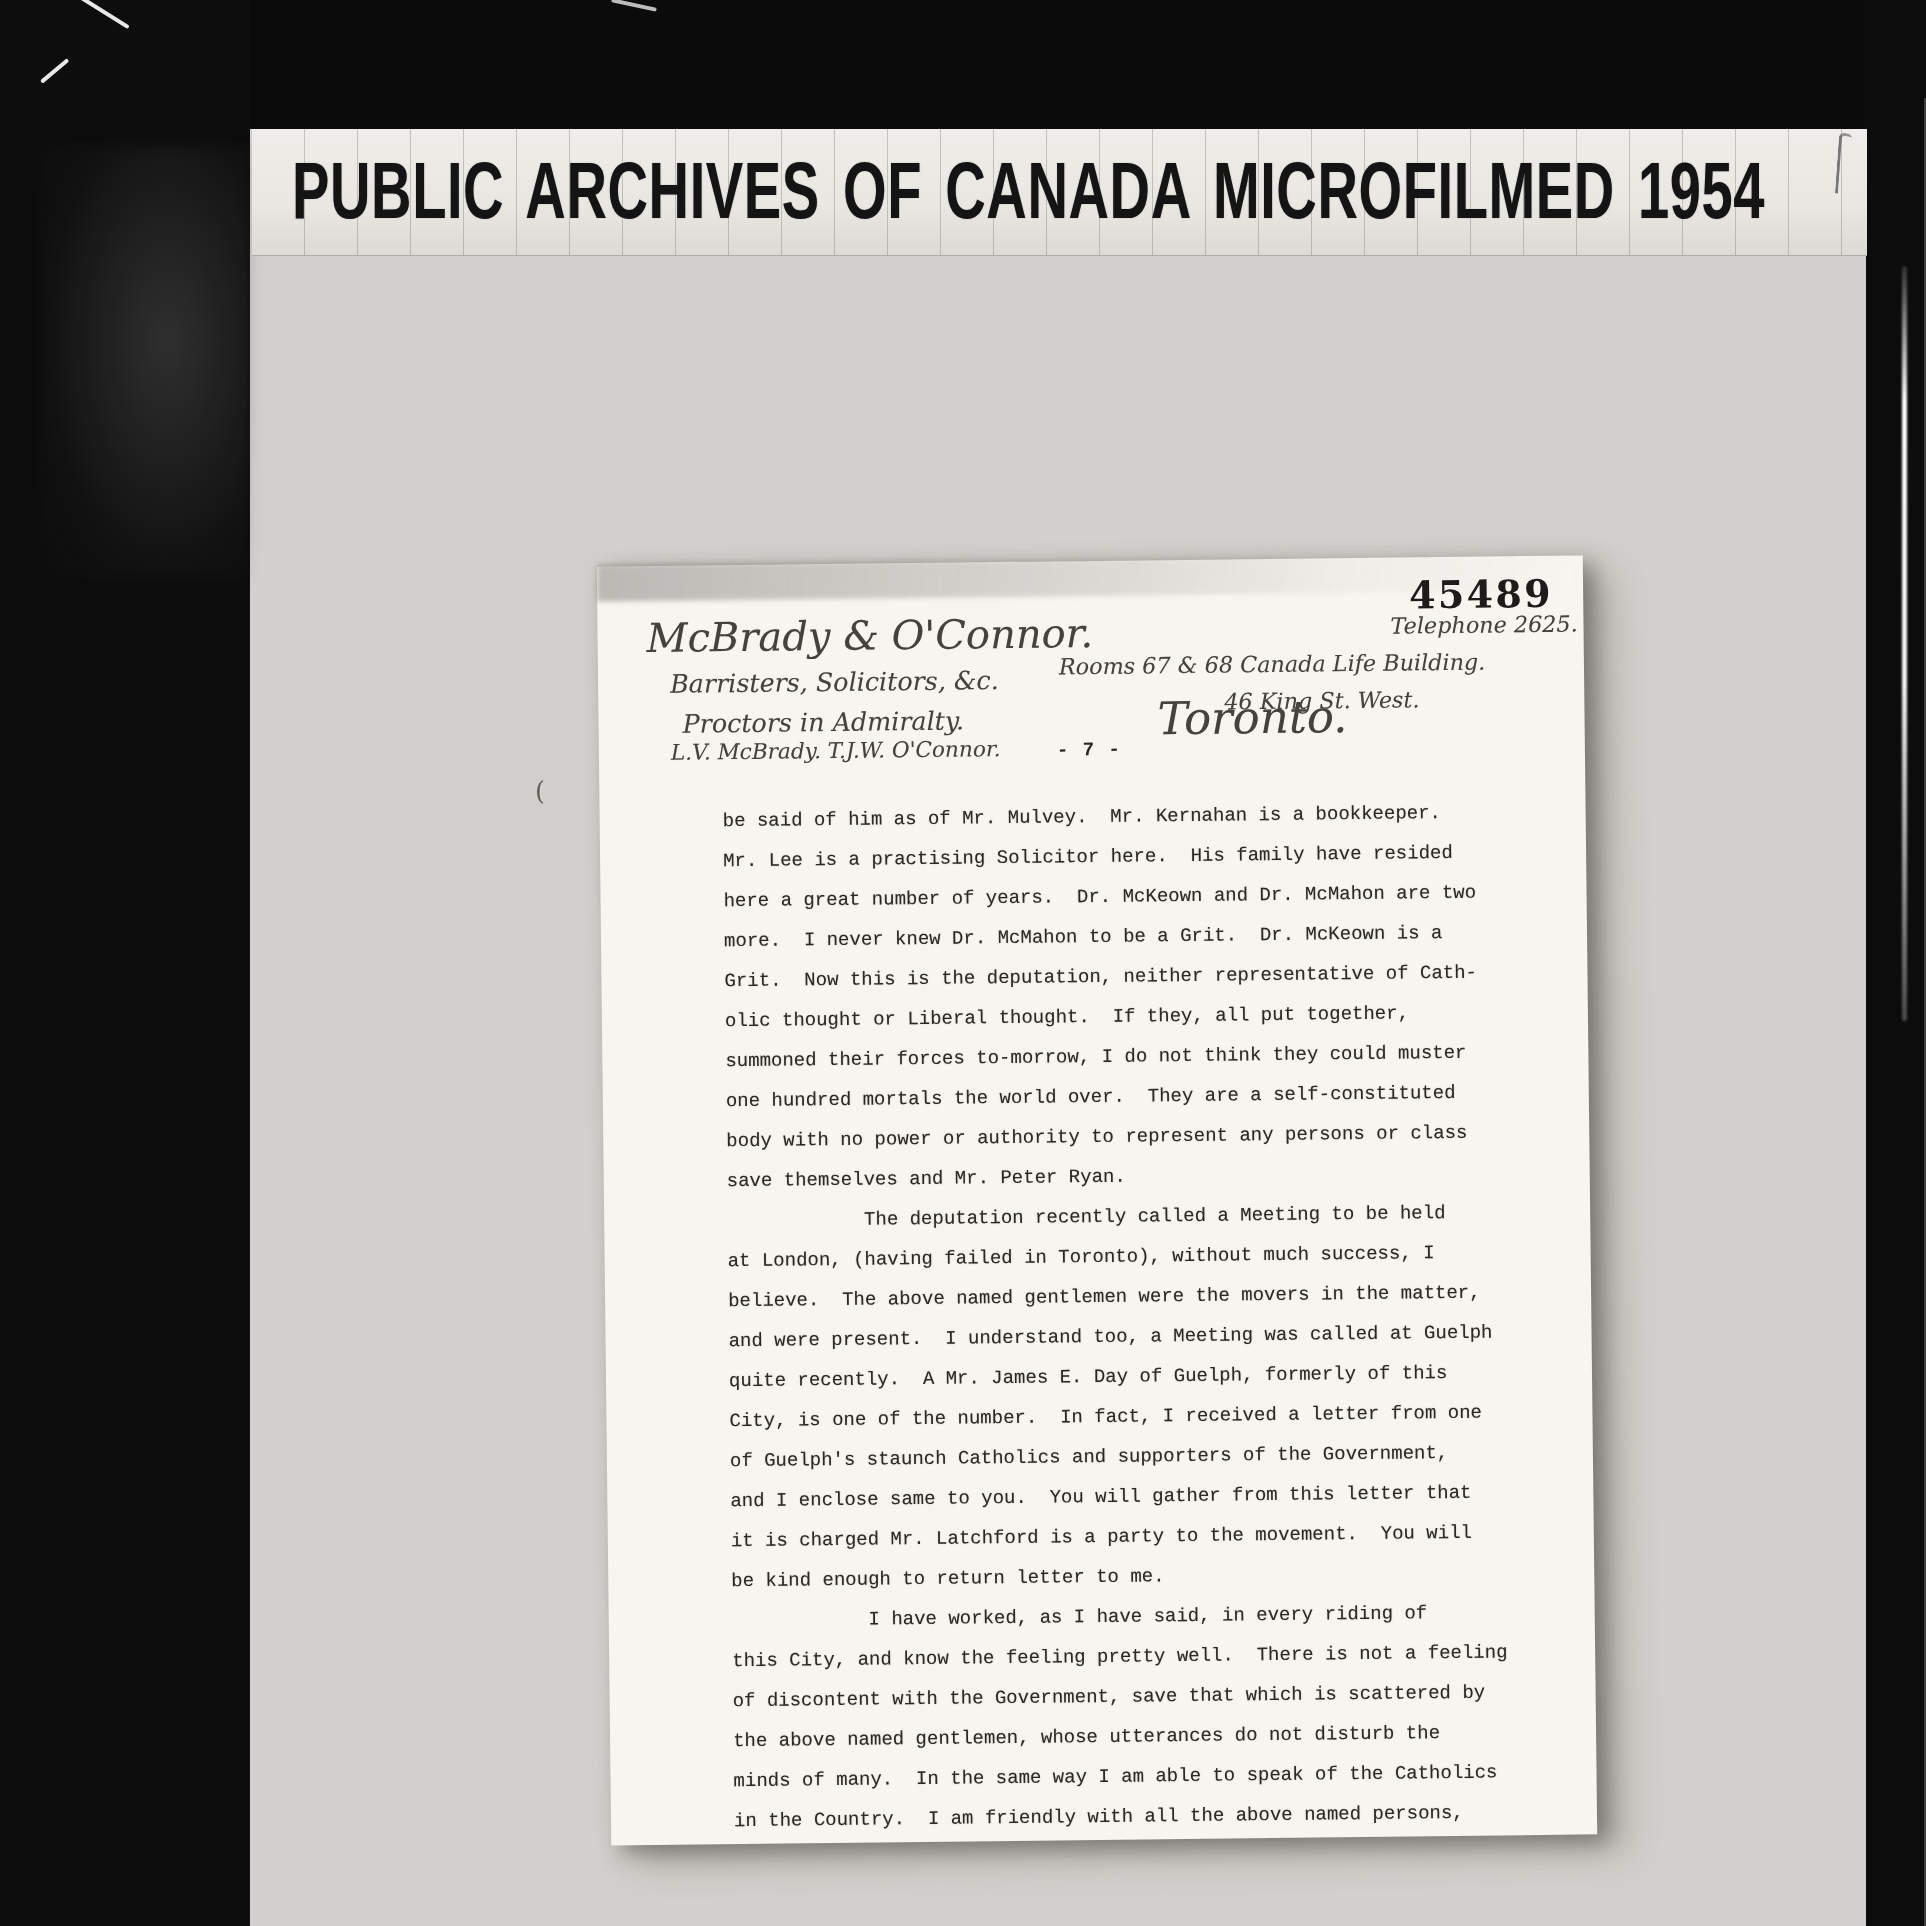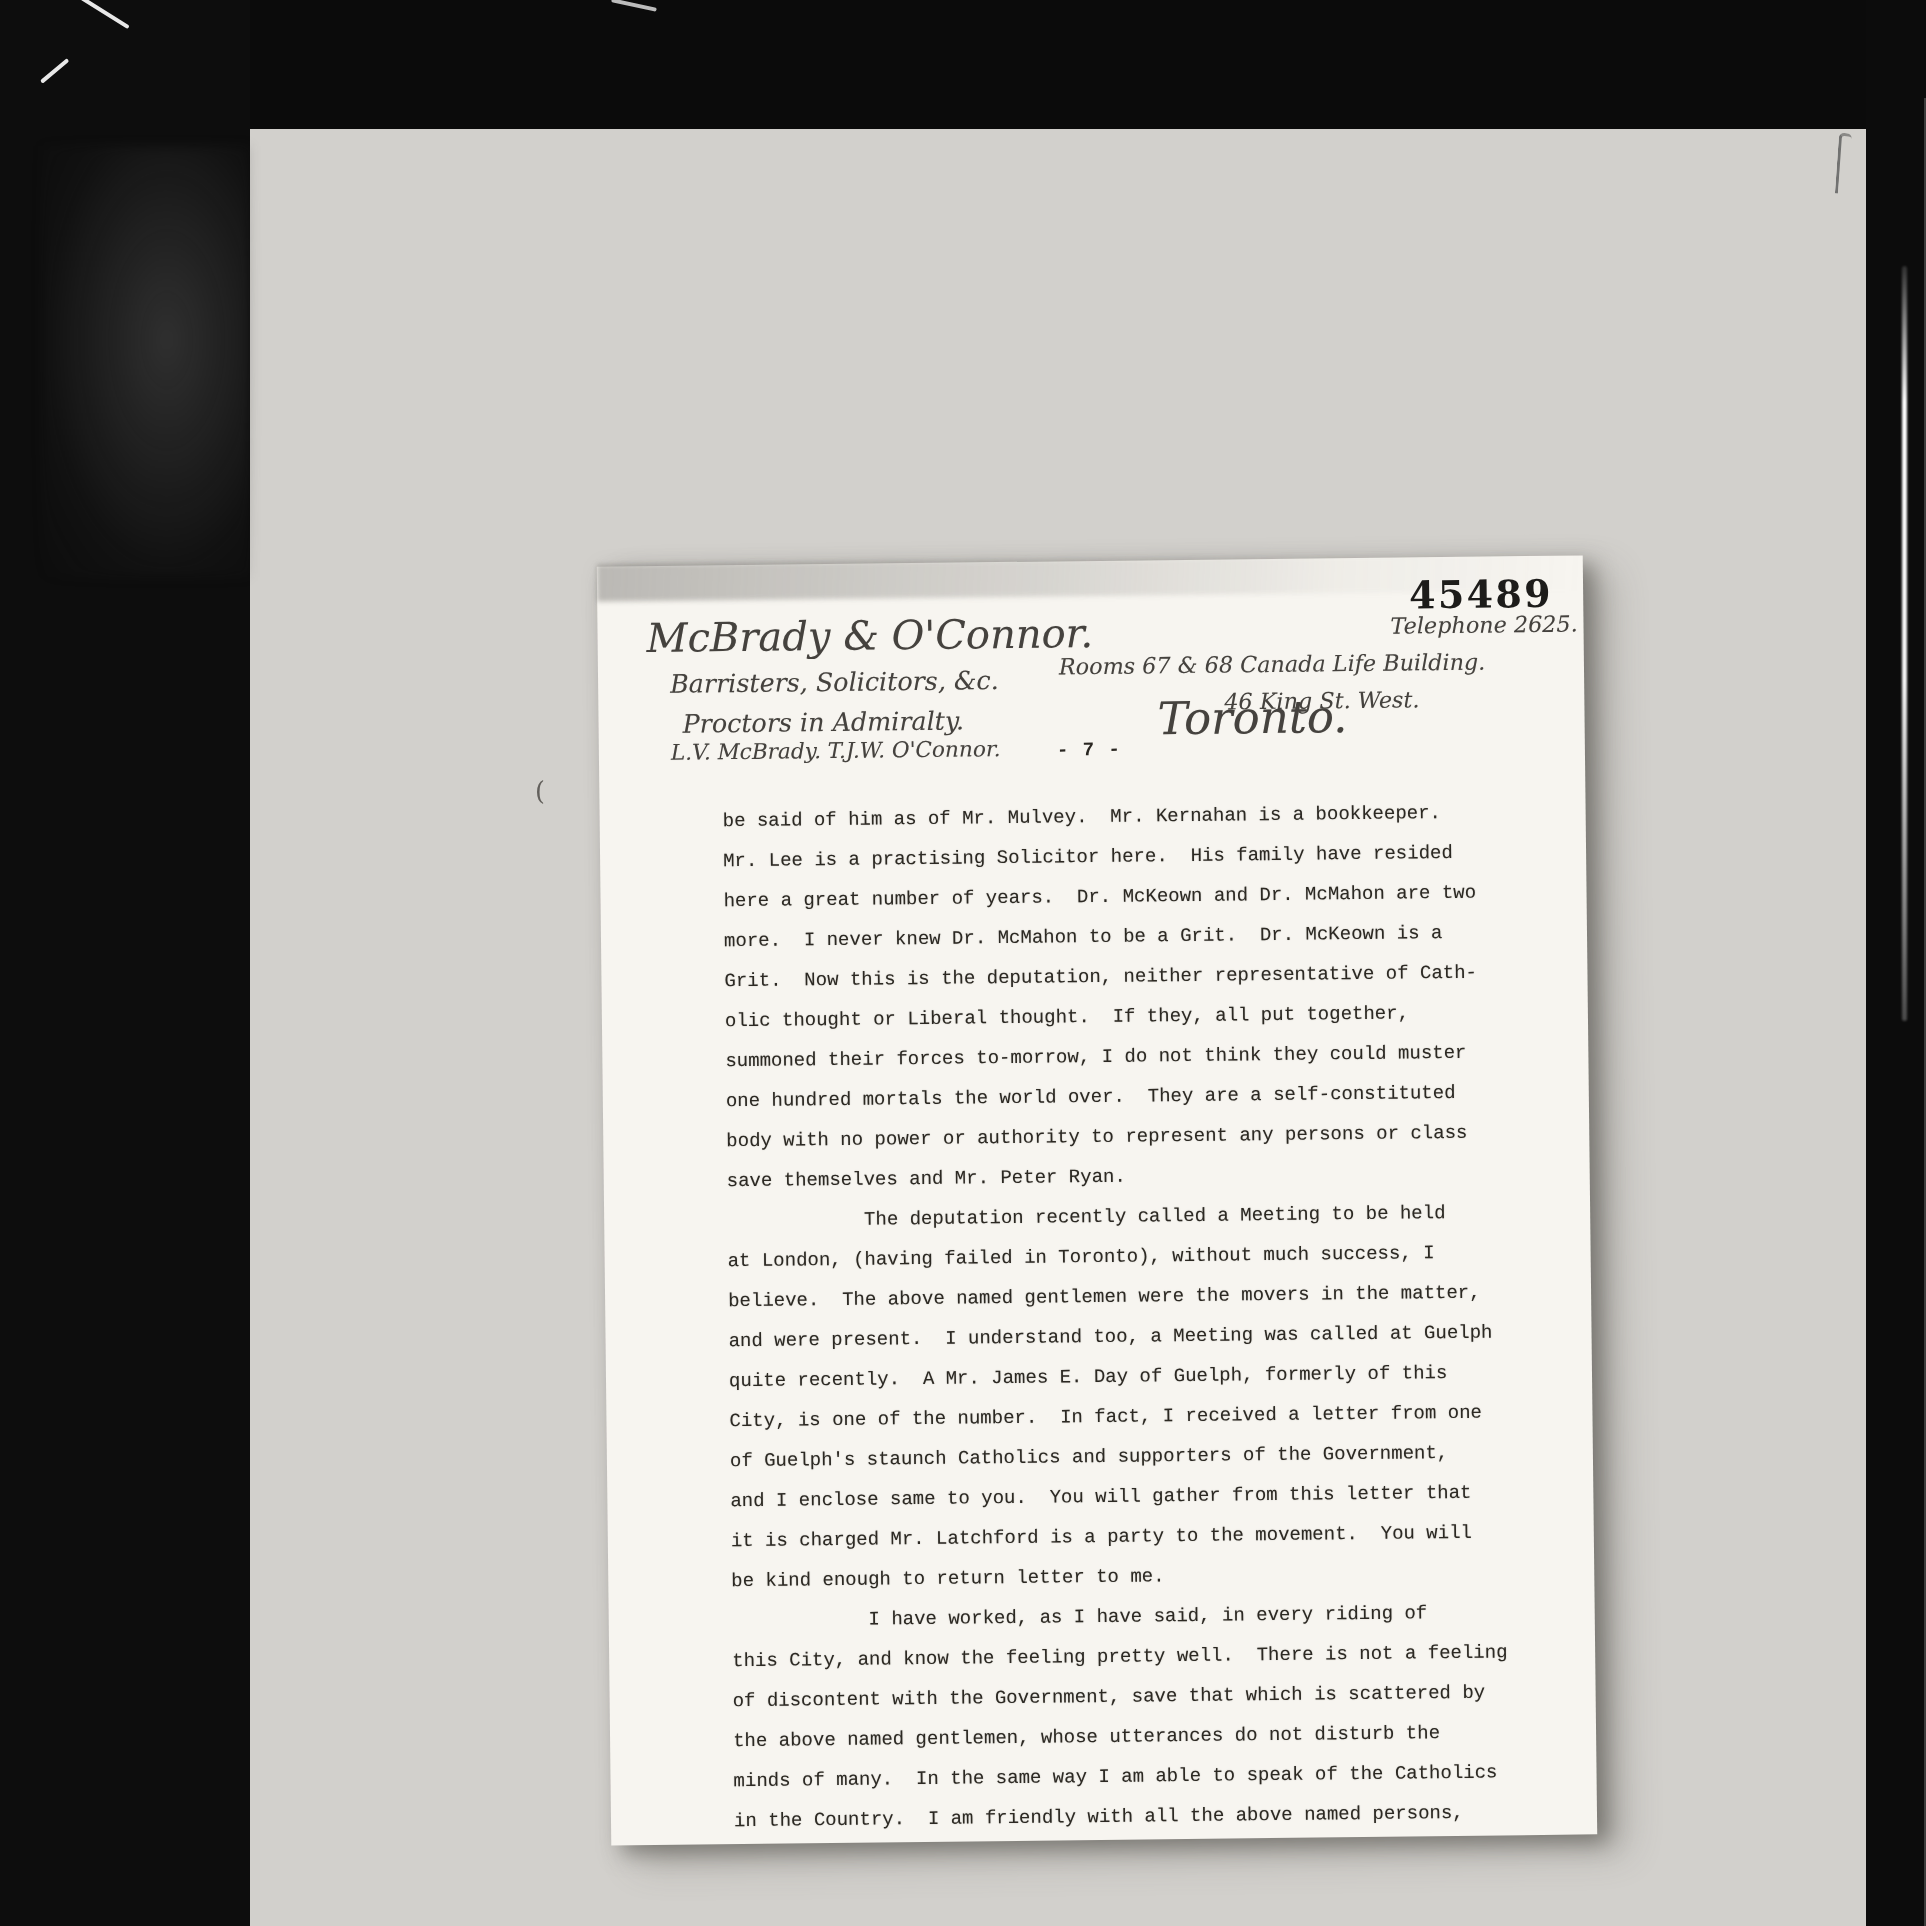--- a/index.html
+++ b/index.html
@@ -92,20 +92,24 @@
   <div class="scan-bg noise-light"></div>
 
   <div class="band band-top noise-dark"></div>
   <div class="band band-left noise-dark">
     <div class="left-gray-patch"></div>
   </div>
   <div class="band band-right noise-dark"></div>
   <div class="right-gray-col noise-dark"></div>
   <div class="scratch-line"></div>
 
+  <div class="banner">
+    <div class="tape-lines"></div>
+    <div class="banner-text">PUBLIC ARCHIVES OF CANADA MICROFILMED 1954</div>
+  </div>
   <div class="paperclip-mark"></div>
 
   <div class="page">
     <div class="page-top-smudge"></div>
 
     <div class="stamp-number">45489</div>
 
     <div class="script lh-firm">McBrady &amp; O'Connor.</div>
     <div class="script lh-sub1">Barristers, Solicitors, &amp;c.</div>
     <div class="script lh-sub2">Proctors in Admiralty.</div>

